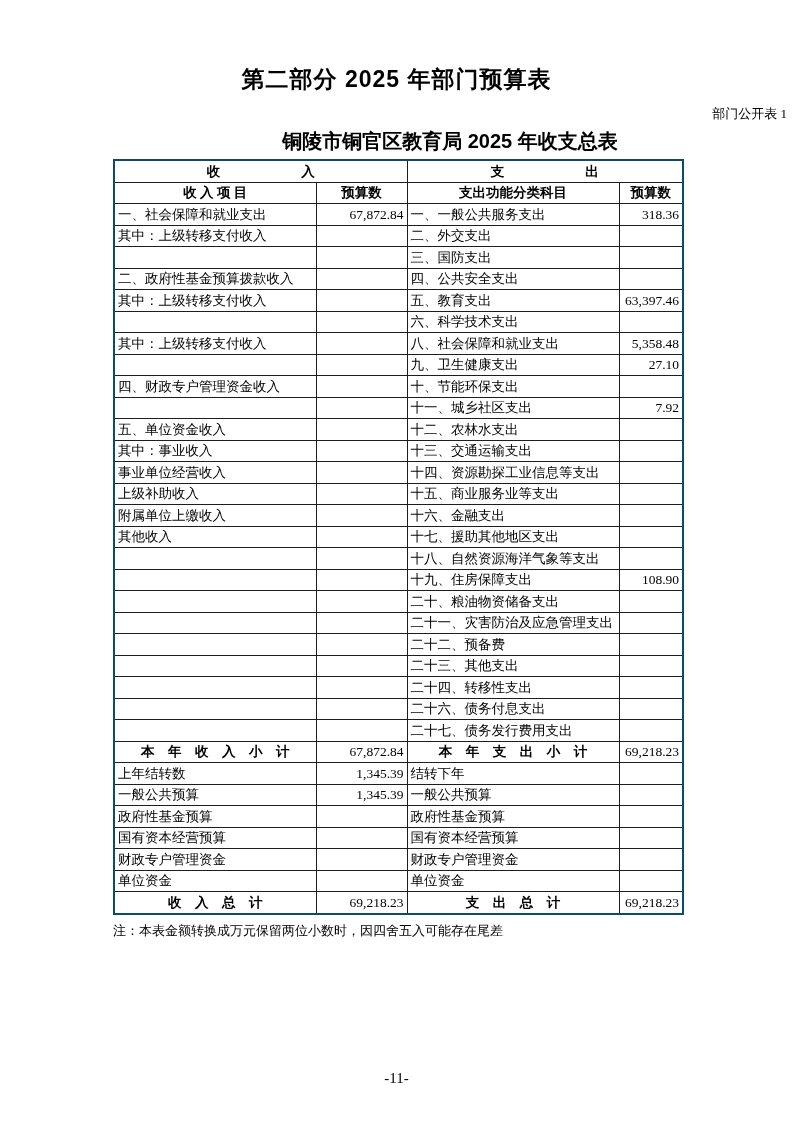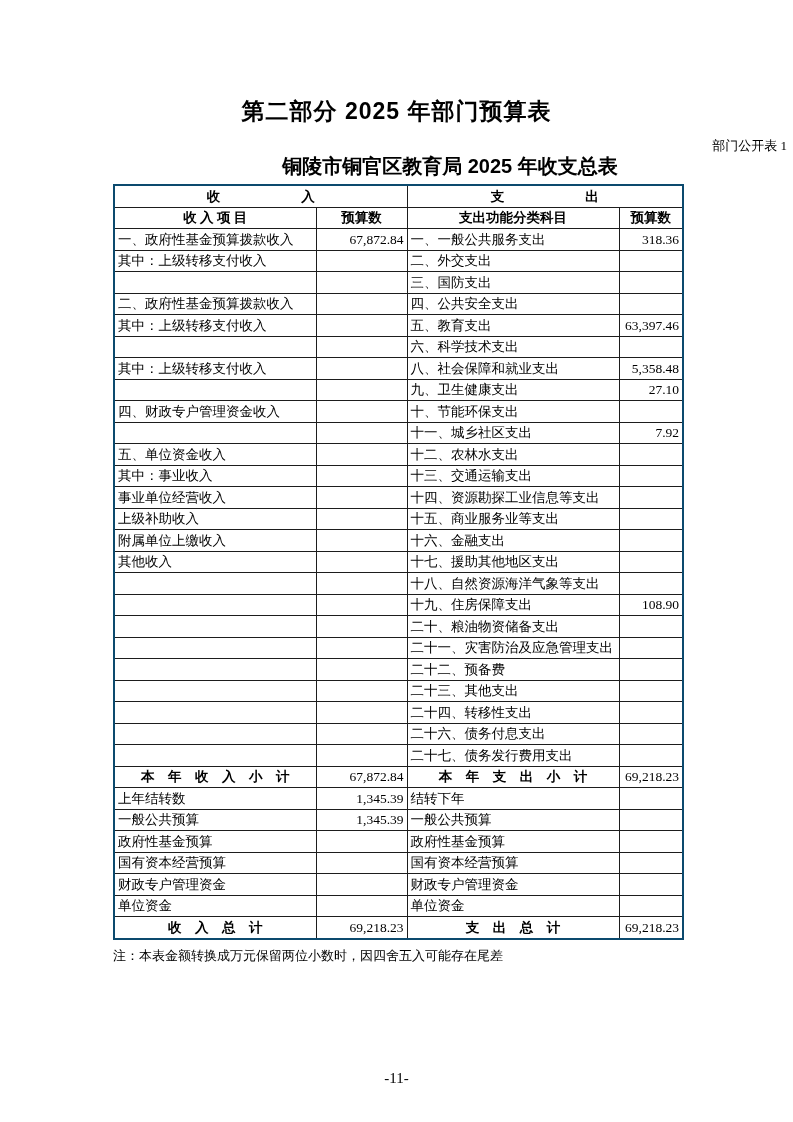--- a/index.html
+++ b/index.html
@@ -5,36 +5,37 @@
   html,body{margin:0;padding:0;background:#fff;}
   .page{
     position:relative;
     width:793px;height:1122px;
     background:#ffffff;
     color:#000;
     font-family:"Liberation Serif","DejaVu Serif",serif;
     overflow:hidden;
   }
   .part-title{
-    padding-top:96px;
+    padding-top:64px;
     text-align:center;
     font-family:"Liberation Sans","DejaVu Sans",sans-serif;
     font-weight:bold;
     font-size:23px;
     line-height:30px;
     letter-spacing:1px;
   }
   .content{width:674px;margin-left:113px;}
   .table-label{
     margin-top:12px;
     text-align:right;
     font-size:13px;
     line-height:15px;
   }
   .table-title{
+    margin-top:7px;
     text-align:center;
     font-family:"Liberation Sans","DejaVu Sans",sans-serif;
     font-weight:bold;
     font-size:20px;
     line-height:26px;
   }
   .unit-label{
     margin-top:5px;
     text-align:right;
     font-size:13px;
@@ -119,21 +120,21 @@
         </tr>
         <tr>
           <th class="col-hdr">收 入 项 目</th>
           <th class="col-hdr">预算数</th>
           <th class="col-hdr">支出功能分类科目</th>
           <th class="col-hdr">预算数</th>
         </tr>
       </thead>
       <tbody>
           <tr>
-            <td class="c-item">一、政府性基金预算拨款收入</td>
+            <td class="c-item">一、社会保障和就业支出</td>
             <td class="c-val">67,872.84</td>
             <td class="c-item">一、一般公共服务支出</td>
             <td class="c-val">318.36</td>
           </tr>
           <tr>
             <td class="c-item ind1">其中：上级转移支付收入</td>
             <td class="c-val"></td>
             <td class="c-item">二、外交支出</td>
             <td class="c-val"></td>
           </tr>

